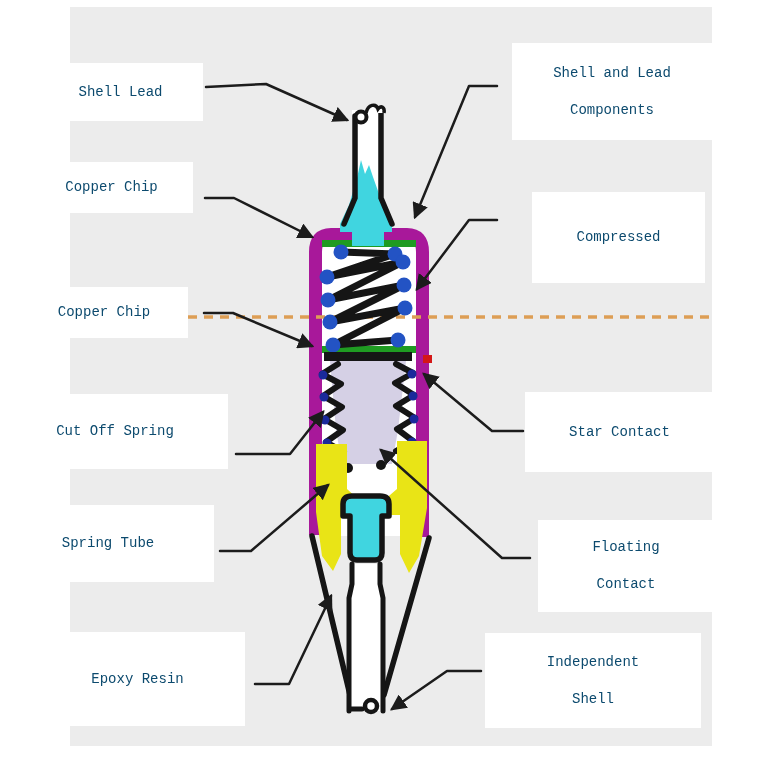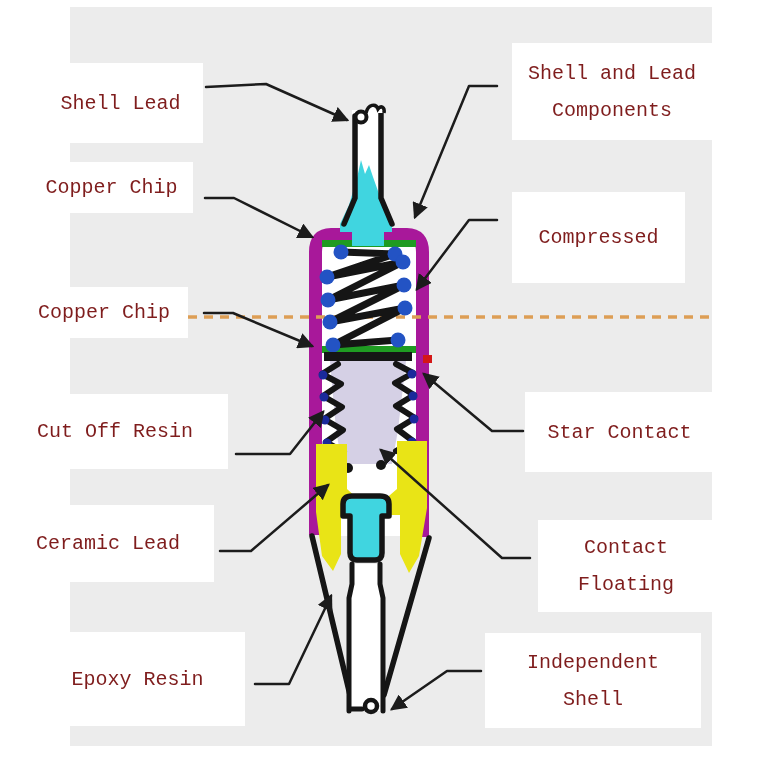--- a/index.html
+++ b/index.html
@@ -2,21 +2,21 @@
 <html><head>
 <meta charset="utf-8">
 <style>
   html,body{margin:0;padding:0;background:#ffffff;}
   .stage{position:relative;width:774px;height:758px;background:#ffffff;overflow:hidden;
          font-family:"Liberation Mono","DejaVu Sans Mono",monospace;}
   .canvas{position:absolute;left:70px;top:7px;width:642px;height:739px;}
   svg.diagram{position:absolute;left:0;top:0;width:774px;height:758px;}
   .lbl{position:absolute;background:#ffffff;display:flex;flex-direction:column;
        justify-content:center;align-items:center;text-align:center;
-       font-size:20px;line-height:37px;color:#7f1d1d;white-space:nowrap;}
+       font-size:14px;line-height:37px;color:#0c4a6e;white-space:nowrap;}
   .lbl span{display:block;}
 </style>
 </head>
 <body>
 
 <div class="stage">
 
   <div class="canvas" style="background:#ececec;"></div>
 
   <svg class="diagram" viewBox="0 0 774 758">
@@ -99,60 +99,60 @@
       <polyline points="204,313 233,313 312,346" marker-end="url(#ah)"></polyline>
       <polyline points="523,431 492,431 424,374" marker-end="url(#ah)"></polyline>
       <polyline points="236,454 290,454 323,412" marker-end="url(#ah)"></polyline>
       <polyline points="530,558 502,558 381,450" marker-end="url(#ah)"></polyline>
       <polyline points="220,551 251,551 328,485" marker-end="url(#ah)"></polyline>
       <polyline points="255,684 289,684 331,596" marker-end="url(#ah)"></polyline>
       <polyline points="481,671 447,671 392,709" marker-end="url(#ah)"></polyline>
     </g>
   </svg>
 
-  <div class="lbl" style="left:38px;top:63px;width:165px;height:80px">
+  <div class="lbl" style="left:38px;top:63px;width:165px;height:58px">
     <span>Shell Lead</span>
   </div>
 
   <div class="lbl" style="left:30px;top:162px;width:163px;height:51px">
     <span>Copper Chip</span>
   </div>
 
   <div class="lbl" style="left:20px;top:287px;width:168px;height:51px">
     <span>Copper Chip</span>
   </div>
 
   <div class="lbl" style="left:2px;top:394px;width:226px;height:75px">
-    <span>Cut Off Resin</span>
+    <span>Cut Off Spring</span>
   </div>
 
   <div class="lbl" style="left:2px;top:505px;width:212px;height:77px">
-    <span>Ceramic Lead</span>
+    <span>Spring Tube</span>
   </div>
 
   <div class="lbl" style="left:30px;top:632px;width:215px;height:94px">
     <span>Epoxy Resin</span>
   </div>
 
   <div class="lbl" style="left:512px;top:43px;width:200px;height:97px">
     <span>Shell and Lead</span>
     <span>Components</span>
   </div>
 
-  <div class="lbl" style="left:512px;top:192px;width:173px;height:91px">
+  <div class="lbl" style="left:532px;top:192px;width:173px;height:91px">
     <span>Compressed</span>
   </div>
 
   <div class="lbl" style="left:525px;top:392px;width:189px;height:80px">
     <span>Star Contact</span>
   </div>
 
   <div class="lbl" style="left:538px;top:520px;width:176px;height:92px">
+    <span>Floating</span>
     <span>Contact</span>
-    <span>Floating</span>
   </div>
 
   <div class="lbl" style="left:485px;top:633px;width:216px;height:95px">
     <span>Independent</span>
     <span>Shell</span>
   </div>
 
 </div>
 
 </body></html>

